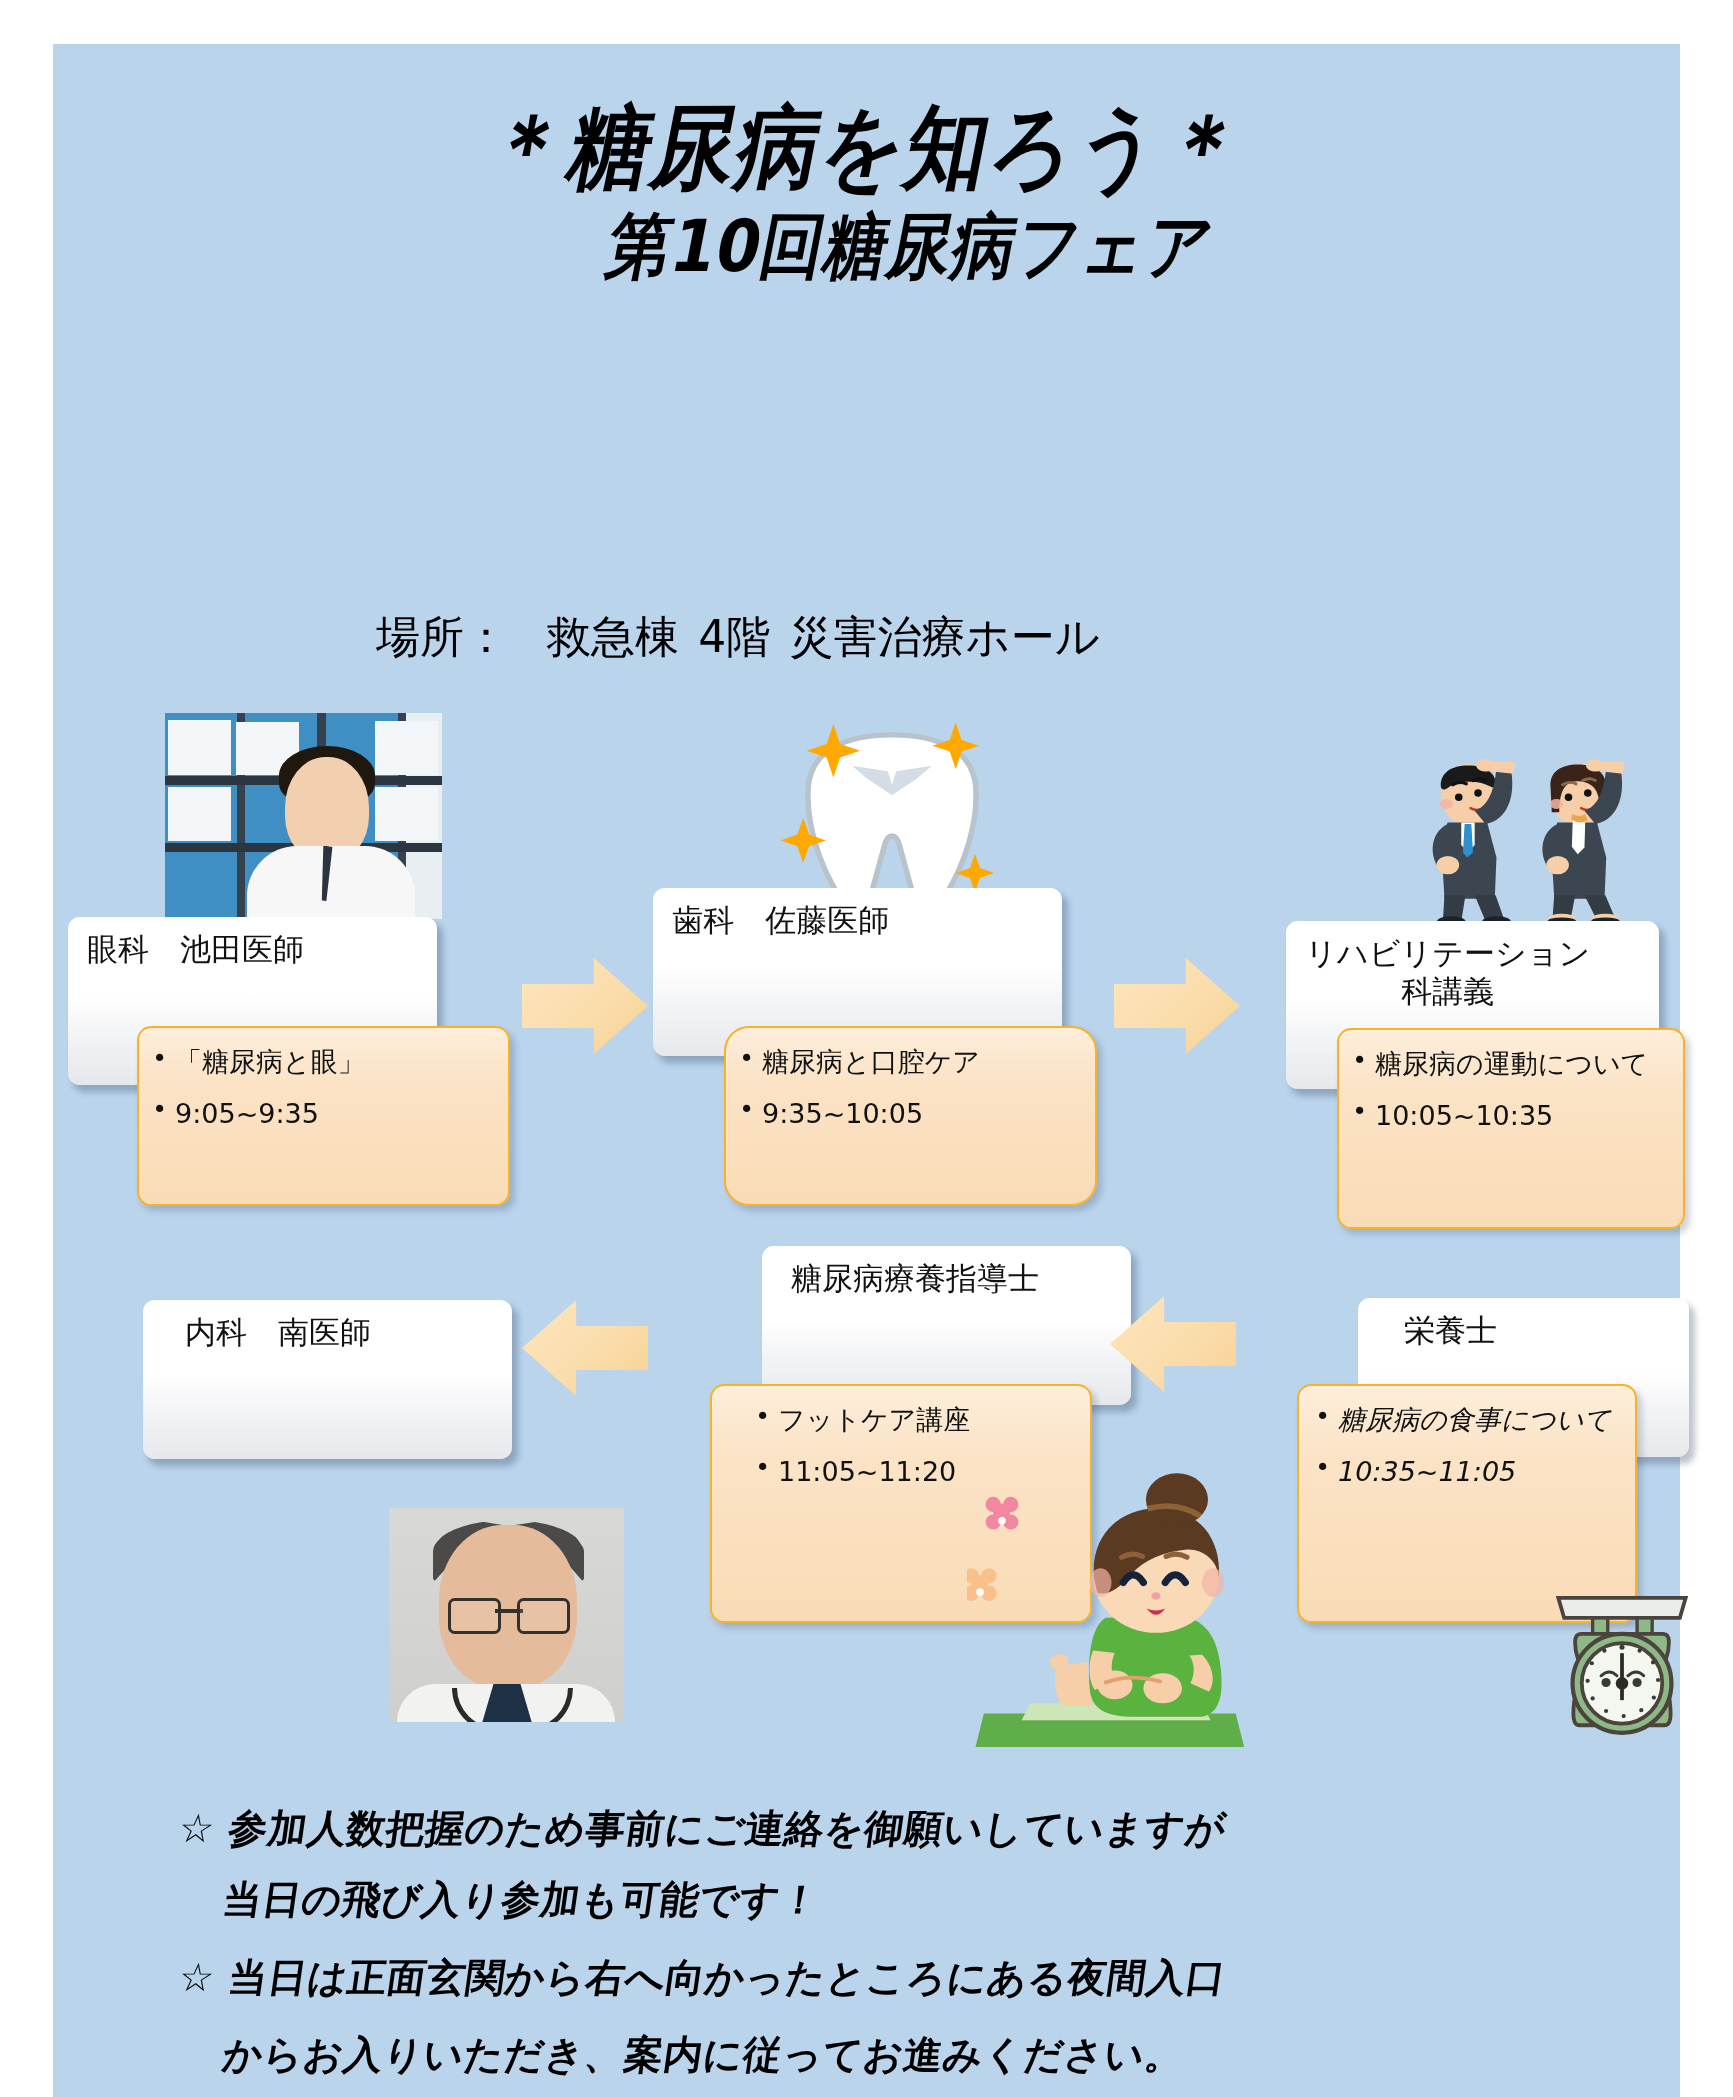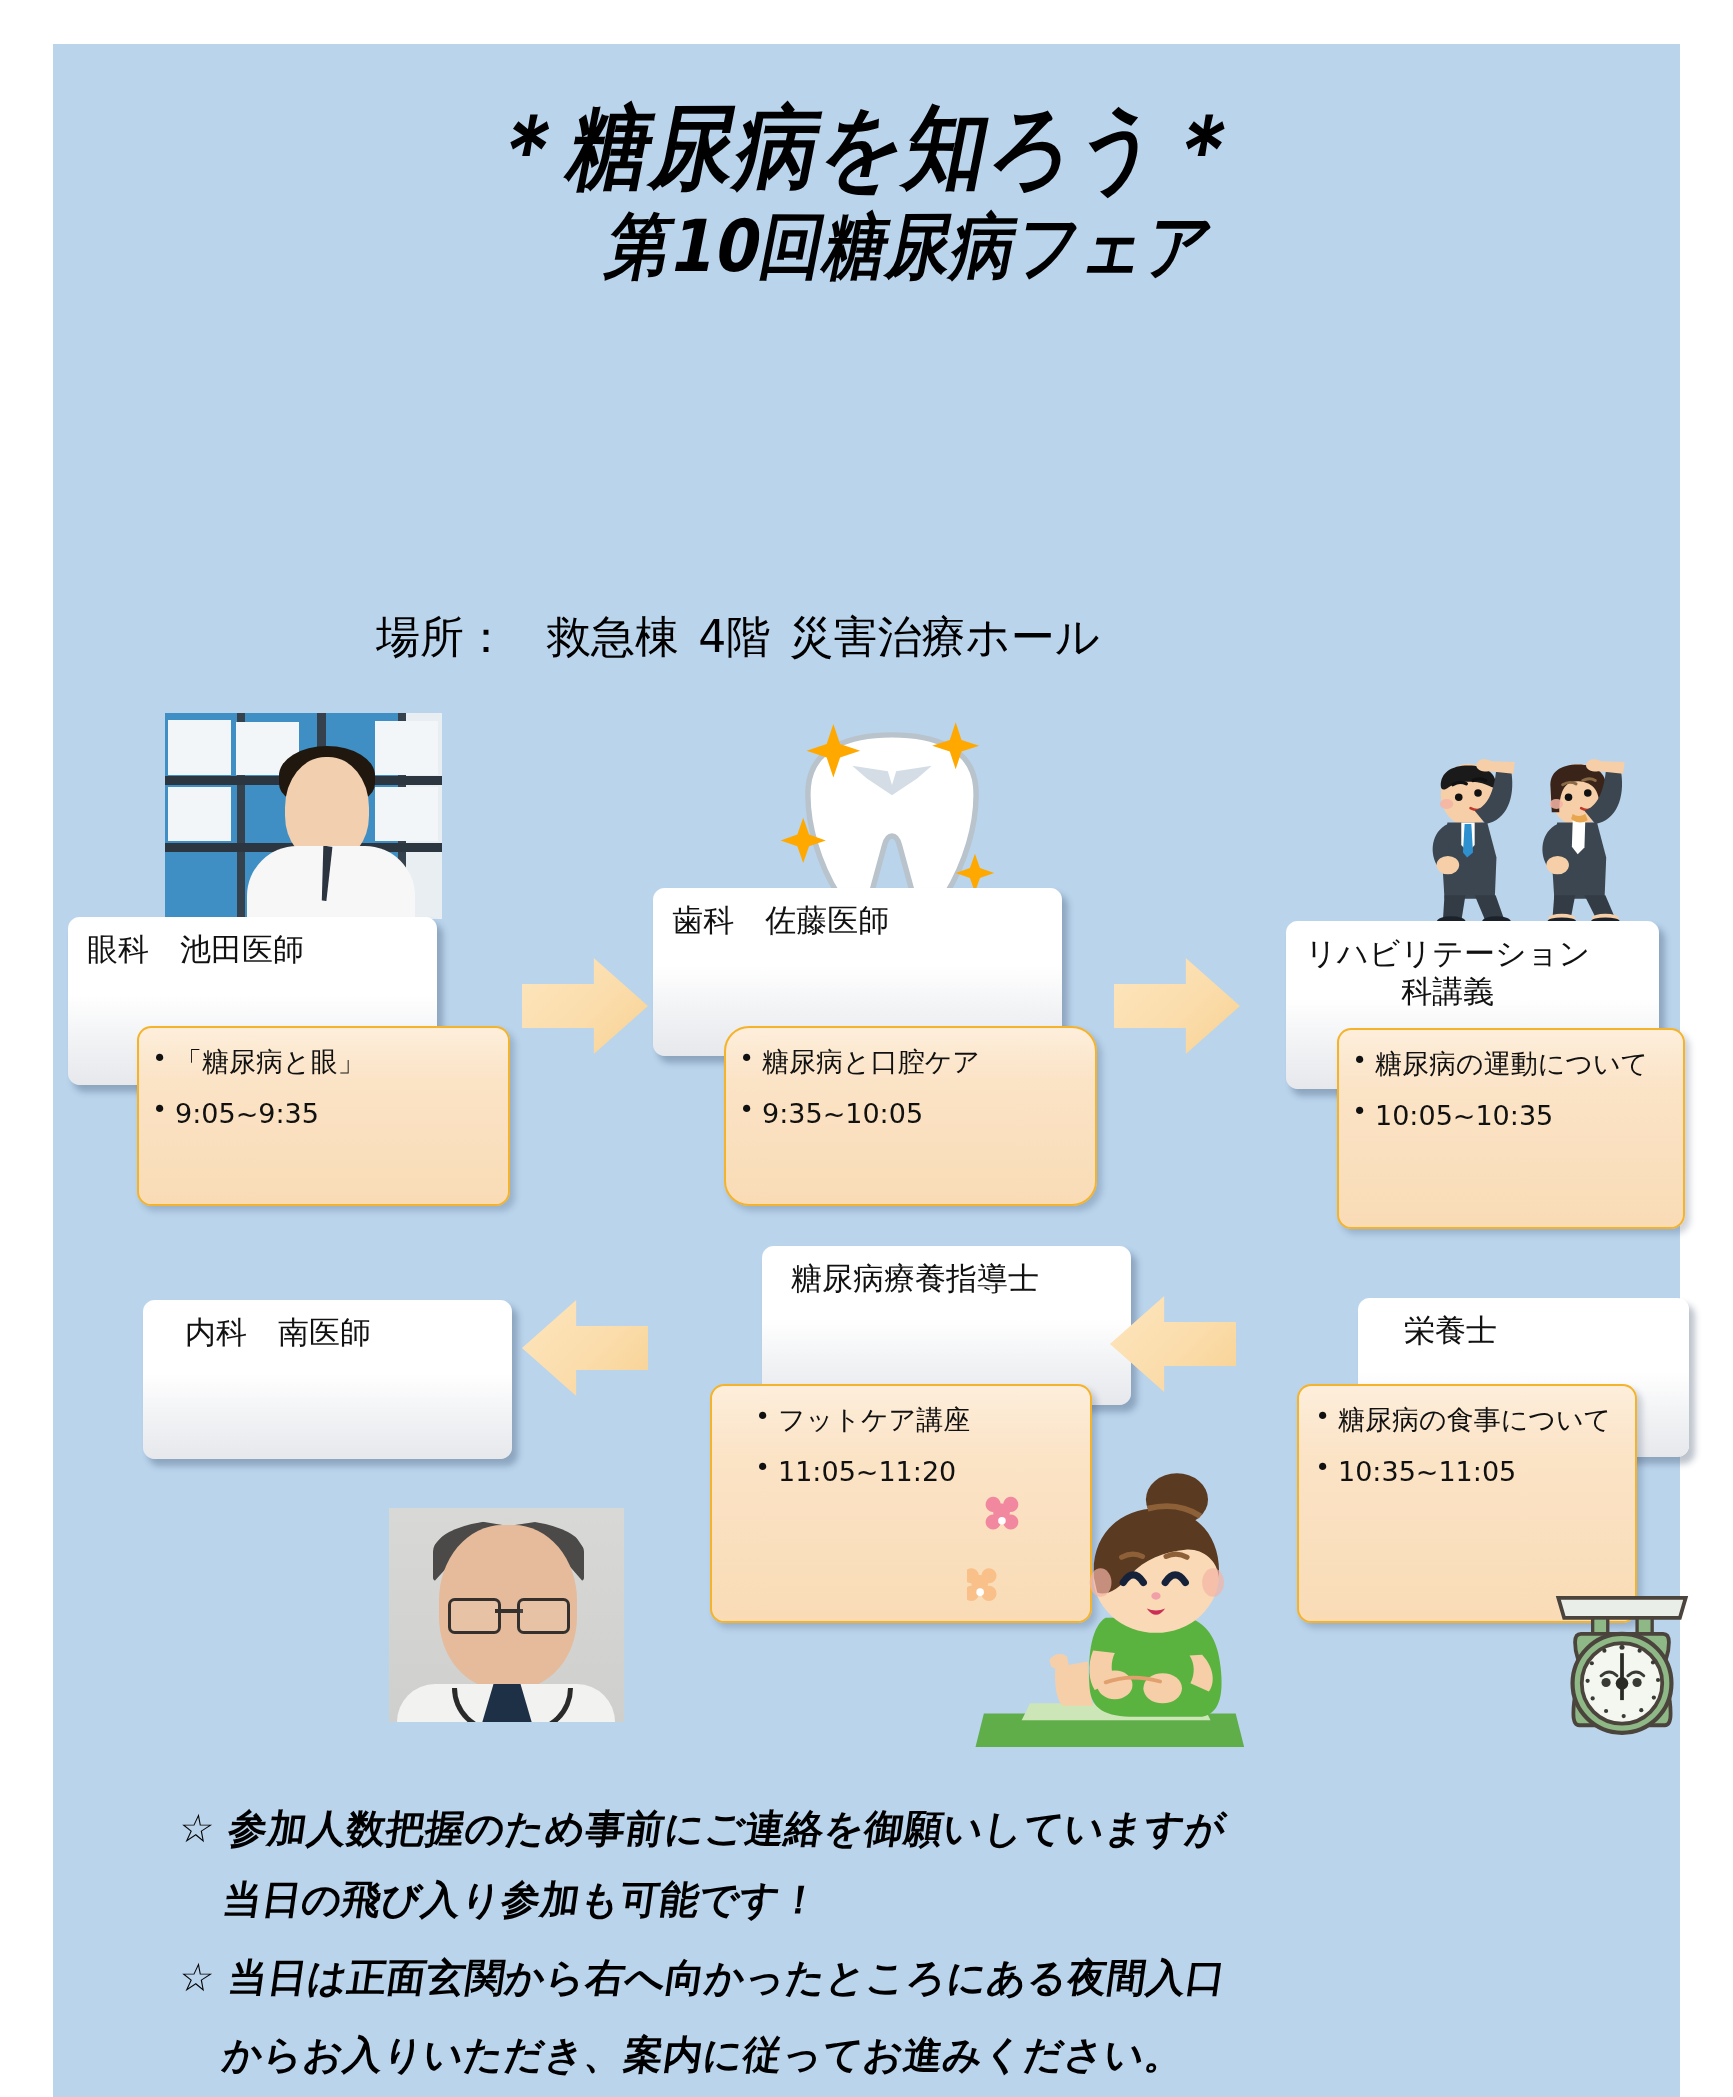--- a/index.html
+++ b/index.html
@@ -377,21 +377,21 @@
       <li>11:05~11:20</li>
     </ul>
   </div>
 
   <div class="arrow left" style="left:1057px; top:1252px; width:126px; height:96px;"></div>
 
   <div class="card-white" style="left:1305px; top:1254px; width:331px; height:159px;">
     <div class="card-title" style="left:46px;">栄養士</div>
   </div>
   <div class="card-peach" style="left:1244px; top:1340px; width:336px; height:235px;">
-    <ul style="padding-left:39px;">
+    <ul style="padding-left:39px;font-style:italic;">
       <li>糖尿病の食事について</li>
       <li>10:35~11:05</li>
     </ul>
   </div>
 
   <div class="illus" id="photo-minami">
     <div class="hair"></div>
     <div class="head"></div>
     <div class="glasses">
         <span class="lens l"></span>

